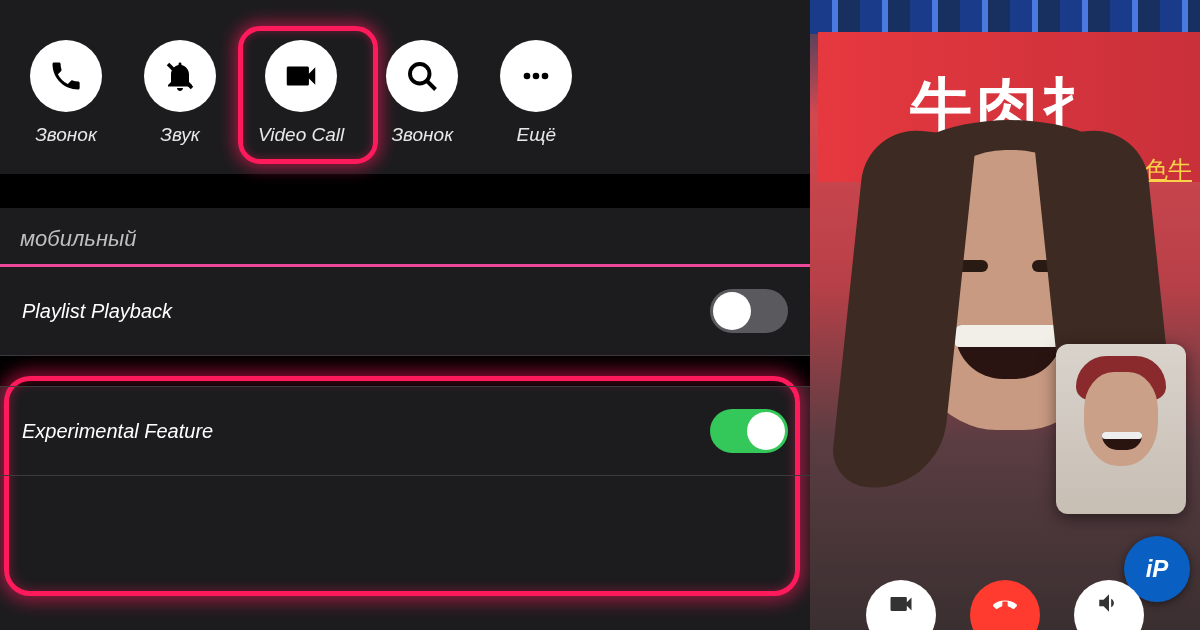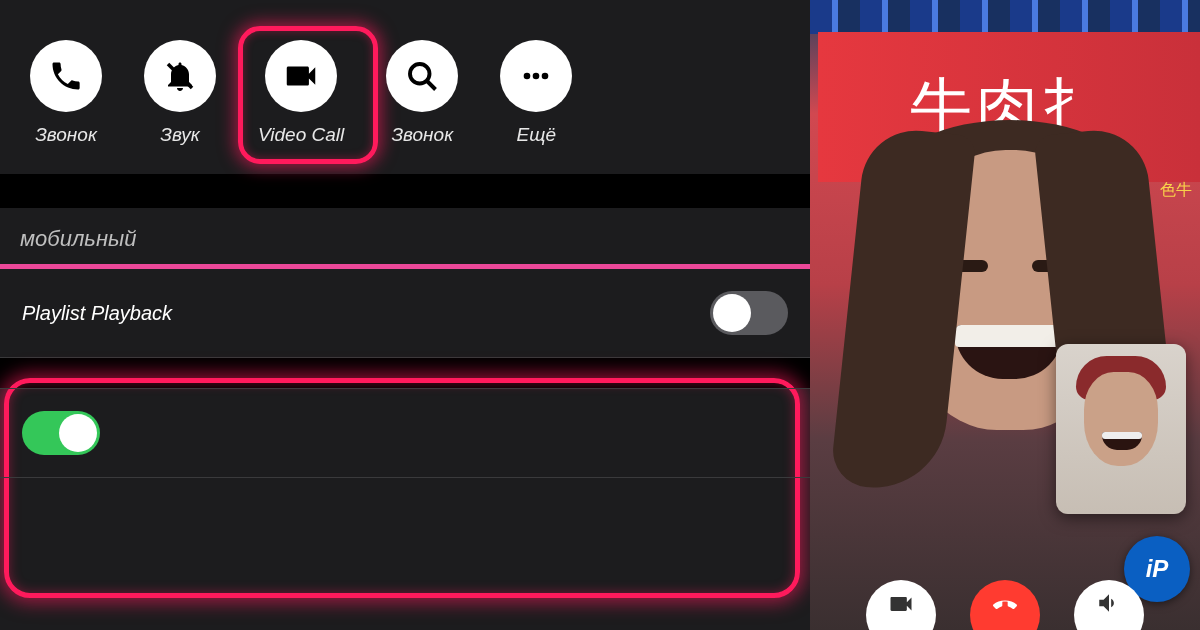--- a/index.html
+++ b/index.html
@@ -71,21 +71,21 @@
   }
   
   .section-gap {
     height: 34px;
     background: #000;
   }
   .section-label {
     color: #bfbfbf;
     font-size: 22px;
     padding: 18px 20px 12px 20px;
-    border-bottom: 5px solid #ec4899;
+    border-bottom: 3px solid #ec4899;
   }
   .row {
     display: flex;
     align-items: center;
     justify-content: space-between;
     padding: 22px 22px;
     border-bottom: 1px solid #3a3a3c;
     position: relative;
   }
   .row-title {
@@ -137,33 +137,34 @@
     pointer-events: none;
   }
   
   .red-banner {
     position: absolute;
     top: 32px; left: 8px; right: 0;
     height: 150px;
     background: linear-gradient(90deg, #e6383f, #c9303a);
     color: #fff;
     font-size: 62px;
-    font-weight: 400;
+    font-weight: 700;
     display: flex;
     align-items: center;
     justify-content: center;
     letter-spacing: 4px;
     overflow: hidden;
   }
   .yellow-text {
     position: absolute;
     right: 8px;
-    top: 180px;
+    top: 154px;
     color: #f9d24a;
-    font-size: 16px;
+    font-size: 24px;
+    text-decoration: underline;
   }
   .neon {
     position: absolute;
     top: 0; left: 0; right: 0;
     height: 34px;
     background: repeating-linear-gradient(90deg, #1a3a8a 0 22px, #4a7ae0 22px 28px, #183060 28px 50px);
   }
   .face {
     position: absolute;
     top: 90px;
@@ -357,20 +358,21 @@
       <div class="knob"></div>
     </div>
   </div>
 
   <div class="row-gap"></div>
 
   <div class="exp-section">
     <div class="highlight-exp"></div>
 
     <div class="row" style="border-top:1px solid #3a3a3c;">
+      <div class="row-title">Experimental Feature</div>
       <div class="toggle toggle-on">
         <div class="knob"></div>
       </div>
     </div>
 
   </div>
 
 </div>
 
 <div class="right-panel">

